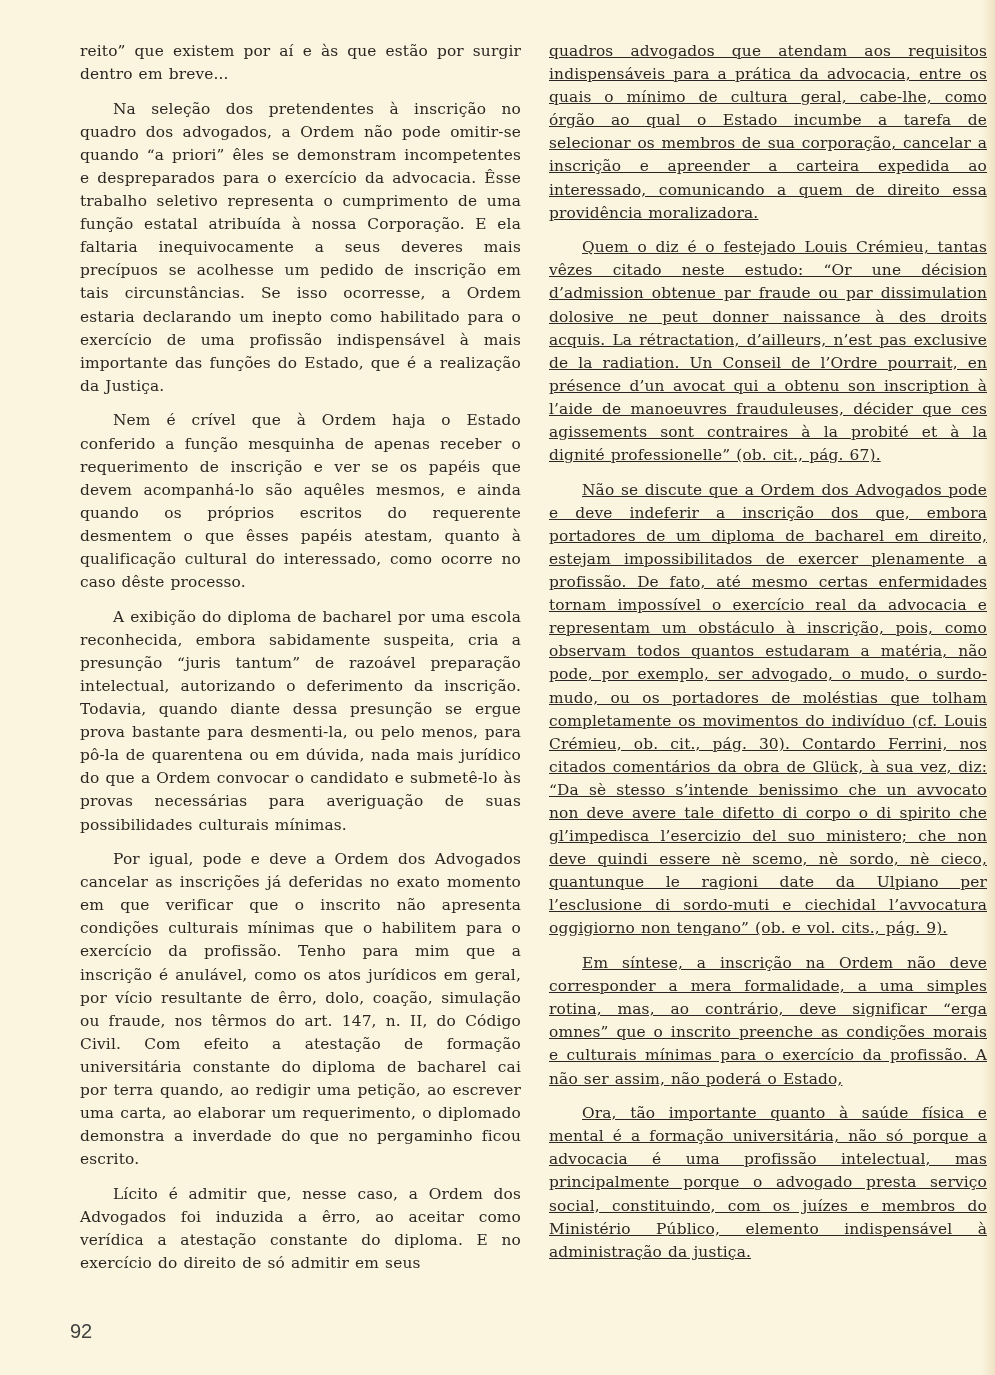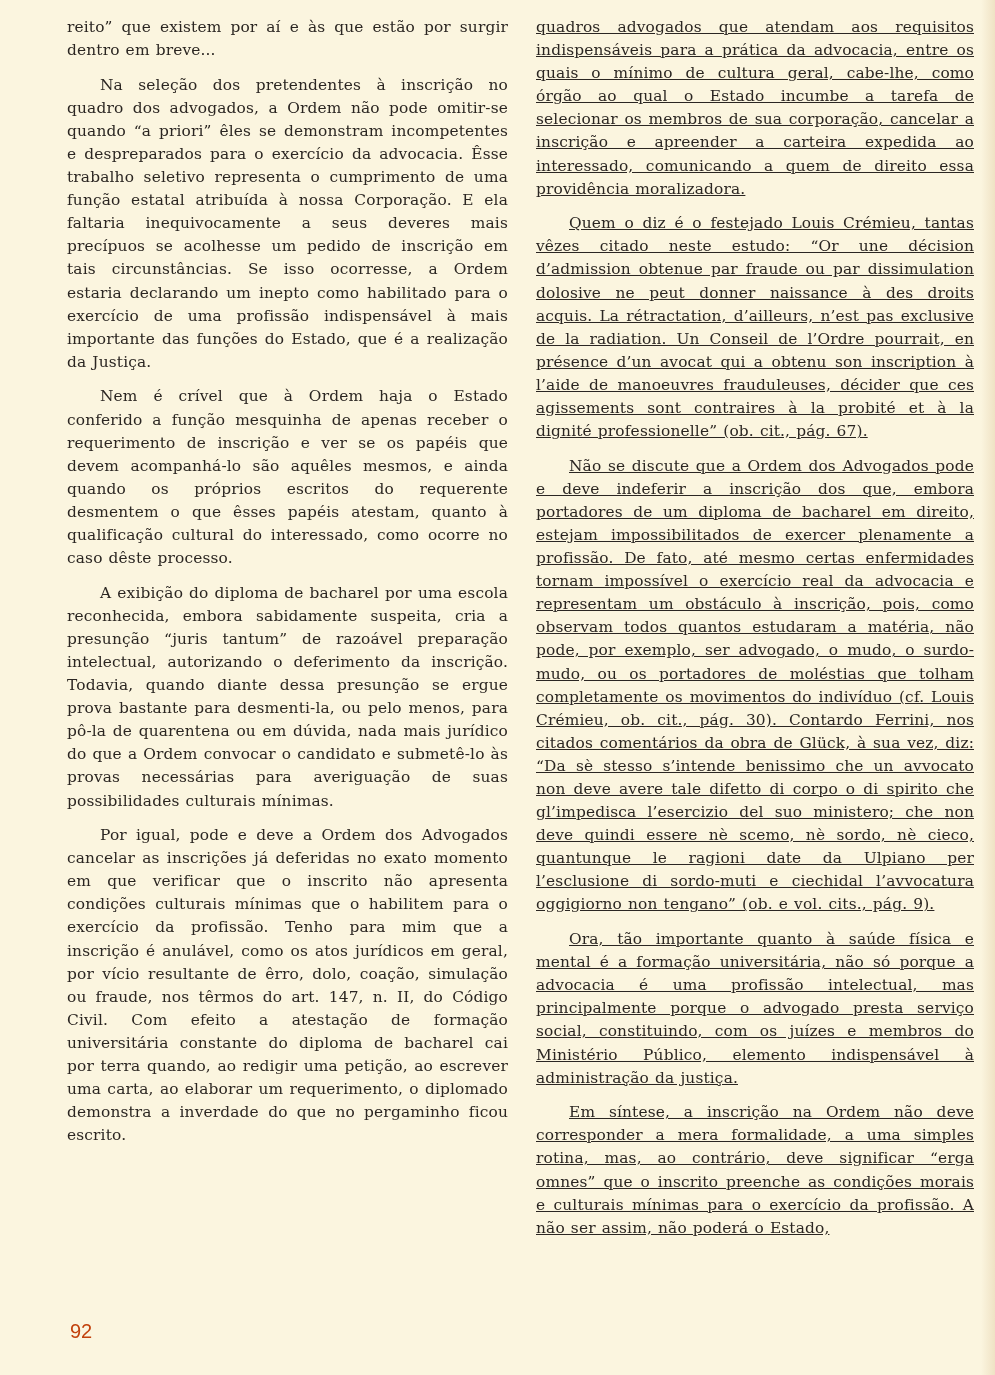--- a/index.html
+++ b/index.html
@@ -8,47 +8,48 @@
     background: #fbf5df;
     position: relative;
     font-family: "DejaVu Serif", "Liberation Serif", serif;
     color: #2b2622;
   }
   .edge {
     position: absolute; top: 0; right: 0; width: 14px; height: 100%;
     background: linear-gradient(to right, rgba(251,245,223,0), #efe2c4);
   }
   .col {
-    position: absolute; top: 16px;
+    position: absolute; top: 40px;
     font-size: 15.4px; line-height: 23.1px;
-    text-align: justify; word-spacing: 1px; letter-spacing: 0.15px;
+    text-align: justify; word-spacing: 1px; letter-spacing: 0.15px; margin-left: 13px;
   }
   .col-left { left: 67px; width: 441px; }
   .col-right { left: 536px; width: 438px; text-decoration: underline; }
   .col p { margin: 0 0 11.5px 0; text-indent: 33px; hyphens: none; }
   .col p.cont { text-indent: 0; }
   .page-number {
     position: absolute; left: 70px; top: 1320px;
-    font-family: "Liberation Sans", sans-serif; font-size: 20px; color: #c2410c;
+    font-family: "Liberation Sans", sans-serif; font-size: 20px; color: #404040;
   }
 </style>
 </head>
 <body>
 
 <div class="edge"></div>
 
 <div class="col col-left">
   <p class="cont">reito” que existem por aí e às que estão por surgir dentro em breve...</p>
   <p>Na seleção dos pretendentes à inscrição no quadro dos advogados, a Ordem não pode omitir-se quando “a priori” êles se demonstram incompetentes e despreparados para o exercício da advocacia. Êsse trabalho seletivo representa o cumprimento de uma função estatal atribuída à nossa Corporação. E ela faltaria inequivocamente a seus deveres mais precípuos se acolhesse um pedido de inscrição em tais circunstâncias. Se isso ocorresse, a Ordem estaria declarando um inepto como habilitado para o exercício de uma profissão indispensável à mais importante das funções do Estado, que é a realização da Justiça.</p>
   <p>Nem é crível que à Ordem haja o Estado conferido a função mesquinha de apenas receber o requerimento de inscrição e ver se os papéis que devem acompanhá-lo são aquêles mesmos, e ainda quando os próprios escritos do requerente desmentem o que êsses papéis atestam, quanto à qualificação cultural do interessado, como ocorre no caso dêste processo.</p>
   <p>A exibição do diploma de bacharel por uma escola reconhecida, embora sabidamente suspeita, cria a presunção “juris tantum” de razoável preparação intelectual, autorizando o deferimento da inscrição. Todavia, quando diante dessa presunção se ergue prova bastante para desmenti-la, ou pelo menos, para pô-la de quarentena ou em dúvida, nada mais jurídico do que a Ordem convocar o candidato e submetê-lo às provas necessárias para averiguação de suas possibilidades culturais mínimas.</p>
   <p>Por igual, pode e deve a Ordem dos Advogados cancelar as inscrições já deferidas no exato momento em que verificar que o inscrito não apresenta condições culturais mínimas que o habilitem para o exercício da profissão. Tenho para mim que a inscrição é anulável, como os atos jurídicos em geral, por vício resultante de êrro, dolo, coação, simulação ou fraude, nos têrmos do art. 147, n. II, do Código Civil. Com efeito a atestação de formação universitária constante do diploma de bacharel cai por terra quando, ao redigir uma petição, ao escrever uma carta, ao elaborar um requerimento, o diplomado demonstra a inverdade do que no pergaminho ficou escrito.</p>
+  <p>Lícito é admitir que, nesse caso, a Ordem dos Advogados foi induzida a êrro, ao aceitar como verídica a atestação constante do diploma. E no exercício do direito de só admitir em seus</p>
 </div>
 
 <div class="col col-right">
   <p class="cont">quadros advogados que atendam aos requisitos indispensáveis para a prática da advocacia, entre os quais o mínimo de cultura geral, cabe-lhe, como órgão ao qual o Estado incumbe a tarefa de selecionar os membros de sua corporação, cancelar a inscrição e apreender a carteira expedida ao interessado, comunicando a quem de direito essa providência moralizadora.</p>
   <p>Quem o diz é o festejado Louis Crémieu, tantas vêzes citado neste estudo: “Or une décision d’admission obtenue par fraude ou par dissimulation dolosive ne peut donner naissance à des droits acquis. La rétractation, d’ailleurs, n’est pas exclusive de la radiation. Un Conseil de l’Ordre pourrait, en présence d’un avocat qui a obtenu son inscription à l’aide de manoeuvres frauduleuses, décider que ces agissements sont contraires à la probité et à la dignité professionelle” (ob. cit., pág. 67).</p>
   <p>Não se discute que a Ordem dos Advogados pode e deve indeferir a inscrição dos que, embora portadores de um diploma de bacharel em direito, estejam impossibilitados de exercer plenamente a profissão. De fato, até mesmo certas enfermidades tornam impossível o exercício real da advocacia e representam um obstáculo à inscrição, pois, como observam todos quantos estudaram a matéria, não pode, por exemplo, ser advogado, o mudo, o surdo-mudo, ou os portadores de moléstias que tolham completamente os movimentos do indivíduo (cf. Louis Crémieu, ob. cit., pág. 30). Contardo Ferrini, nos citados comentários da obra de Glück, à sua vez, diz: “Da sè stesso s’intende benissimo che un avvocato non deve avere tale difetto di corpo o di spirito che gl’impedisca l’esercizio del suo ministero; che non deve quindi essere nè scemo, nè sordo, nè cieco, quantunque le ragioni date da Ulpiano per l’esclusione di sordo-muti e ciechidal l’avvocatura oggigiorno non tengano” (ob. e vol. cits., pág. 9).</p>
+  <p>Em síntese, a inscrição na Ordem não deve corresponder a mera formalidade, a uma simples rotina, mas, ao contrário, deve significar “erga omnes” que o inscrito preenche as condições morais e culturais mínimas para o exercício da profissão. A não ser assim, não poderá o Estado,</p>
   <p>Ora, tão importante quanto à saúde física e mental é a formação universitária, não só porque a advocacia é uma profissão intelectual, mas principalmente porque o advogado presta serviço social, constituindo, com os juízes e membros do Ministério Público, elemento indispensável à administração da justiça.</p>
-  <p>Em síntese, a inscrição na Ordem não deve corresponder a mera formalidade, a uma simples rotina, mas, ao contrário, deve significar “erga omnes” que o inscrito preenche as condições morais e culturais mínimas para o exercício da profissão. A não ser assim, não poderá o Estado,</p>
 </div>
 
 <div class="page-number">92</div>
 
 </body></html>

